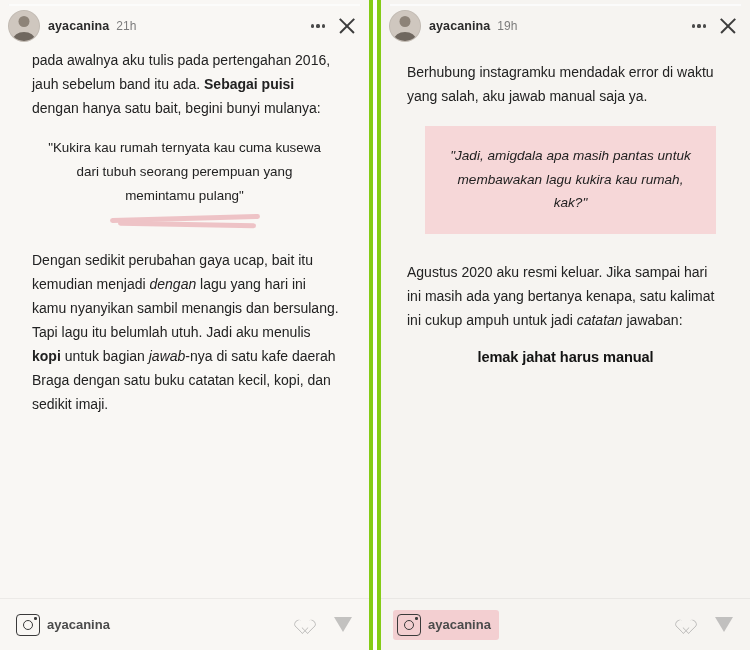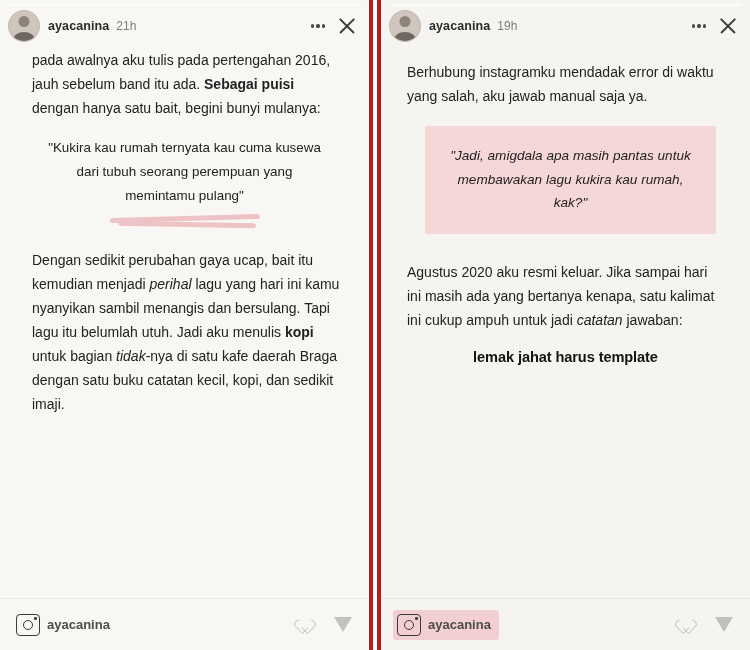--- a/index.html
+++ b/index.html
@@ -11,21 +11,21 @@
     width: 750px;
     height: 650px;
     font-family: "Liberation Sans", sans-serif;
     overflow: hidden;
   }
   .app {
     width: 750px;
     height: 650px;
     display: flex;
     gap: 4px;
-    background: #b91c1c;
+    background: #84cc16;
     box-sizing: border-box;
   }
   .story {
     position: relative;
     width: 373px;
     height: 650px;
     background: #f7f5f2;
     overflow: hidden;
     box-sizing: border-box;
   }
@@ -374,21 +374,21 @@
 
       <p class="para indent">pada awalnya aku tulis pada pertengahan 2016, jauh sebelum band itu ada. <b>Sebagai puisi</b> dengan hanya satu bait, begini bunyi mulanya:</p>
 
       <div class="quote">"Kukira kau rumah ternyata kau cuma kusewa dari tubuh seorang perempuan yang memintamu pulang"</div>
 
       <div class="scribble">
           <i></i>
           <i></i>
         </div>
 
-      <p class="para indent">Dengan sedikit perubahan gaya ucap, bait itu kemudian menjadi <i>perihal</i> lagu yang hari ini kamu nyanyikan sambil menangis dan bersulang. Tapi lagu itu belumlah utuh. Jadi aku menulis <b>kopi</b> untuk bagian <i>tidak</i>-nya di satu kafe daerah Braga dengan satu buku catatan kecil, kopi, dan sedikit imaji.</p>
+      <p class="para indent">Dengan sedikit perubahan gaya ucap, bait itu kemudian menjadi <i>dengan</i> lagu yang hari ini kamu nyanyikan sambil menangis dan bersulang. Tapi lagu itu belumlah utuh. Jadi aku menulis <b>kopi</b> untuk bagian <i>jawab</i>-nya di satu kafe daerah Braga dengan satu buku catatan kecil, kopi, dan sedikit imaji.</p>
     </div>
 
     <div class="footer">
       <div class="tagpill">
         <div class="cam-ico"></div>
         <div class="tagname">ayacanina</div>
       </div>
       <div class="foot-spacer"></div>
       <div class="heart-ico"></div>
       <div class="send-ico"></div>
@@ -419,21 +419,21 @@
     <div class="content">
       <p class="para" style="margin-top:12px;">Berhubung instagramku mendadak error di waktu yang salah, aku jawab manual saja ya.</p>
 
       <div class="pinkbox">
         <div class="q">"Jadi, amigdala apa masih pantas untuk membawakan lagu kukira kau rumah, kak?"</div>
       </div>
 
 
       <p class="para">Agustus 2020 aku resmi keluar. Jika sampai hari ini masih ada yang bertanya kenapa, satu kalimat ini cukup ampuh untuk jadi <i>catatan</i> jawaban:</p>
 
-      <p class="bold-line">lemak jahat harus template</p>
+      <p class="bold-line">lemak jahat harus manual</p>
     </div>
 
     <div class="footer highlight">
       <div class="tagpill pink">
         <div class="cam-ico"></div>
         <div class="tagname">ayacanina</div>
       </div>
       <div class="foot-spacer"></div>
       <div class="heart-ico"></div>
       <div class="send-ico"></div>

